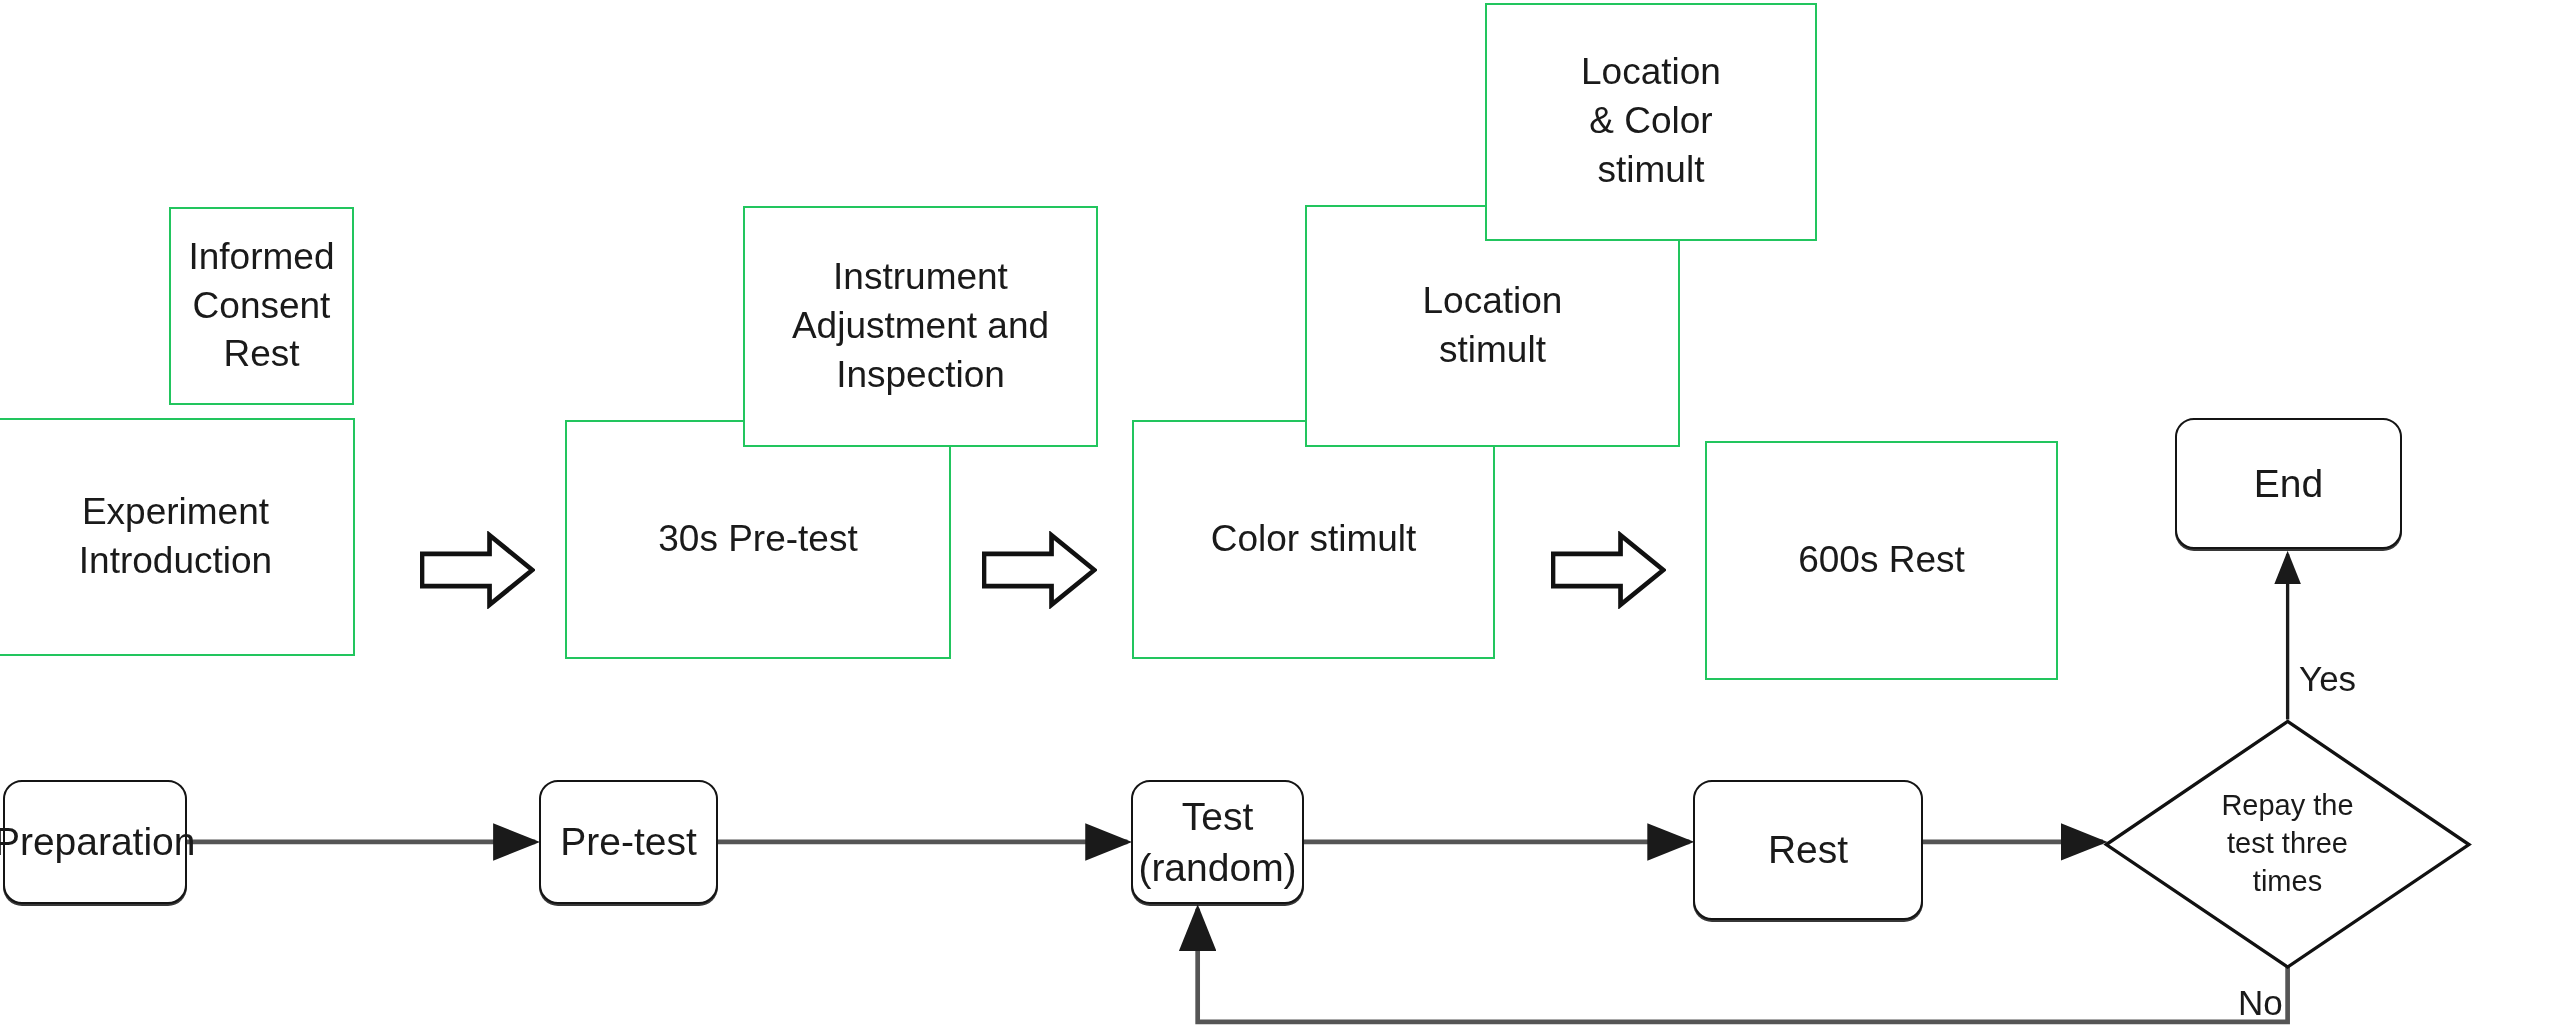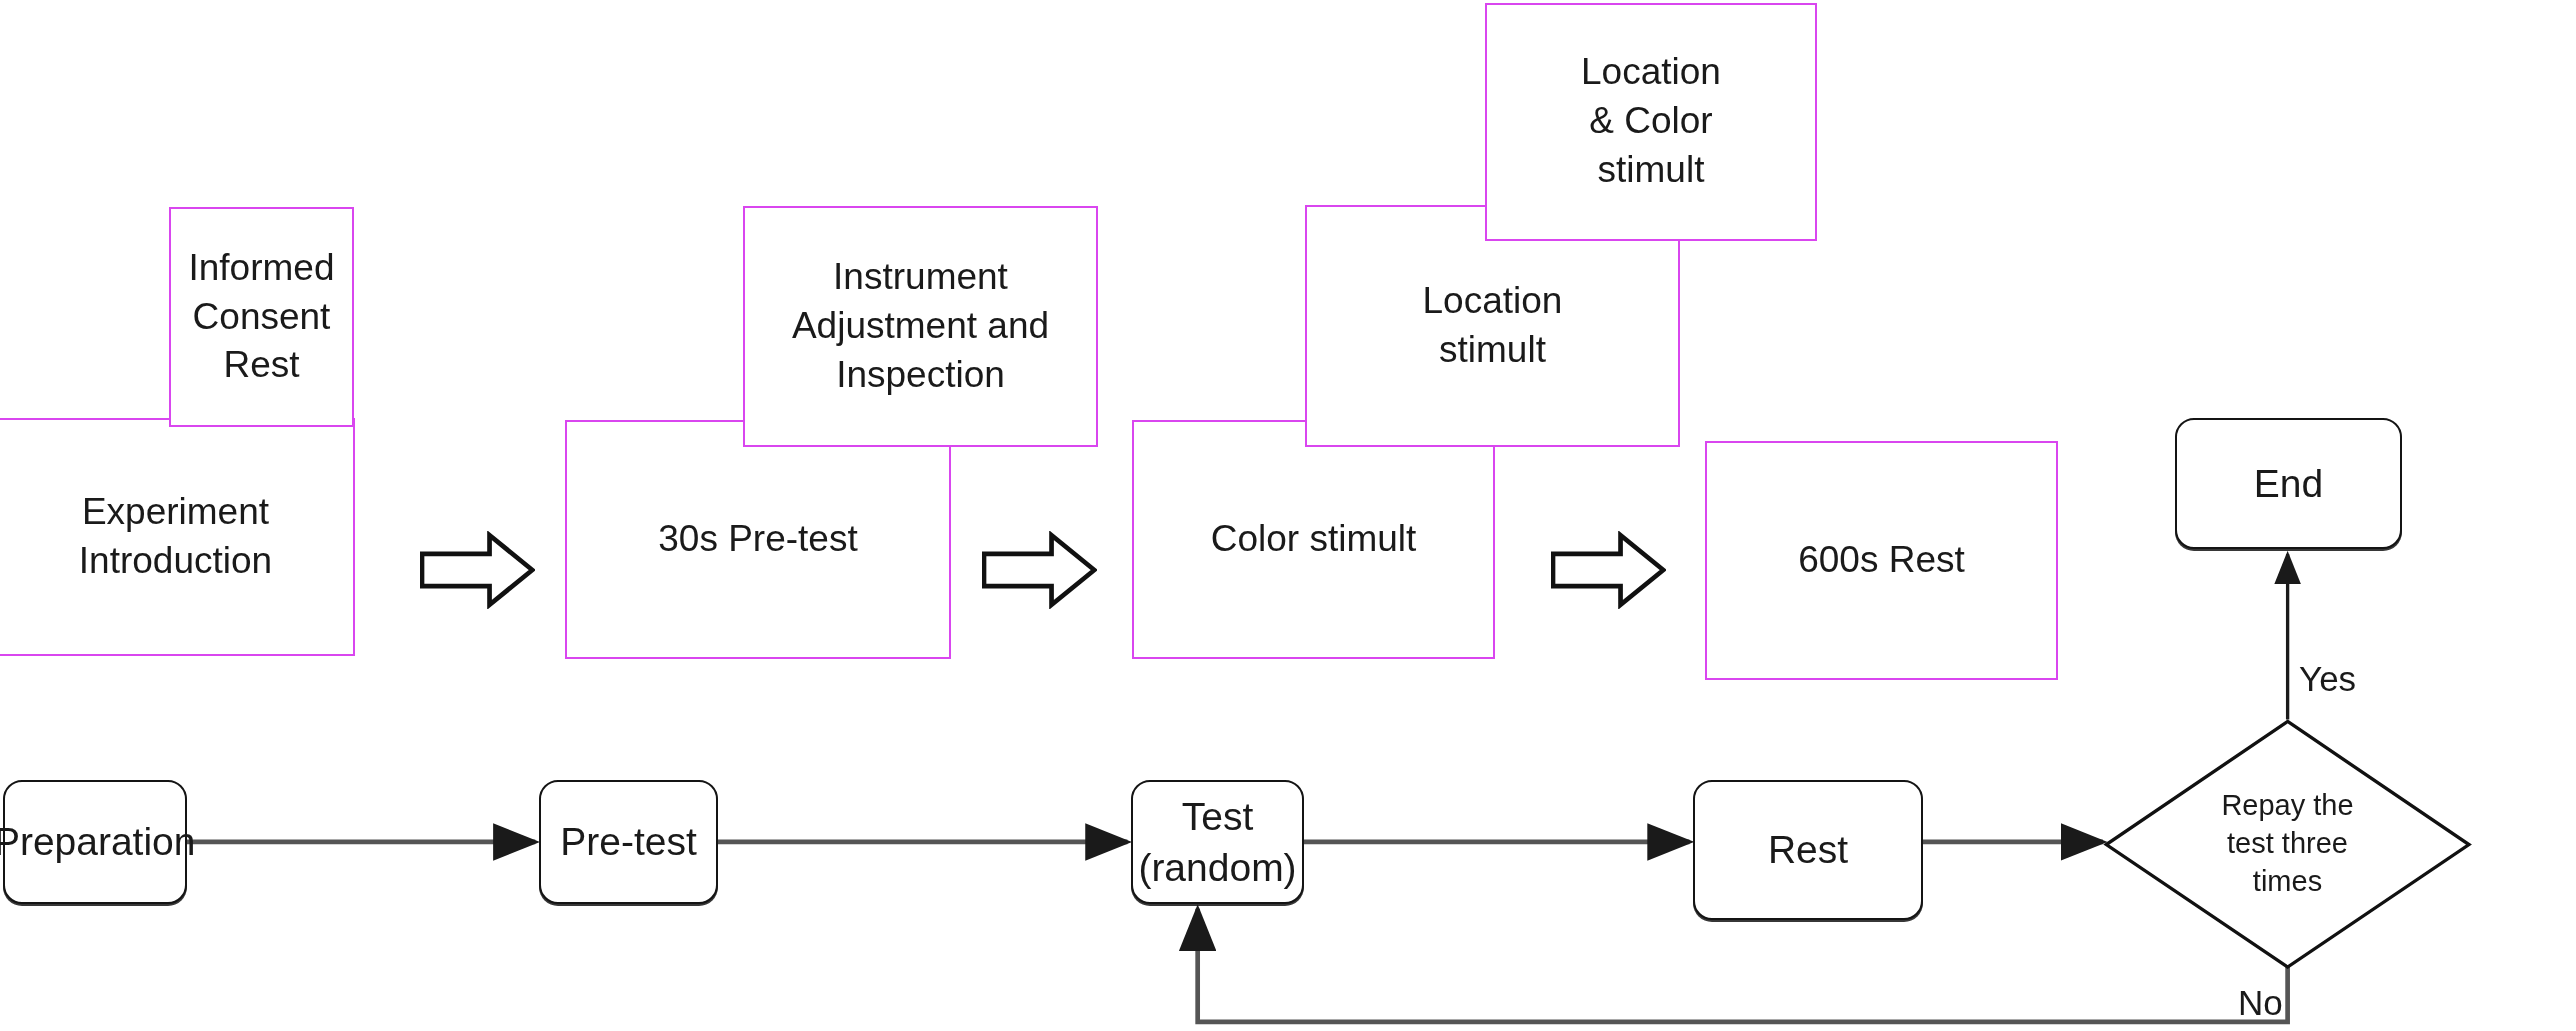--- a/index.html
+++ b/index.html
@@ -19,21 +19,21 @@
     background:#ffffff;
     display:flex;
     align-items:center;
     justify-content:center;
     text-align:center;
     line-height:1.32;
     color:#1a1a1a;
   }
   
   .boxy{
-    border:2px solid #d946ef;
+    border:2px solid #22c55e;
     font-size:37px;
     z-index:2;
   }
   .boxy.wide-text{padding:0 27px;}
   
   .rounded{
     border:2.7px solid #141414;
     border-radius:19px;
     font-size:39px;
     z-index:3;
@@ -100,21 +100,21 @@
     <polygon points="3419,1078 3690,1262 3419,1445 3148,1262" fill="#ffffff" stroke="#111111" stroke-width="5"></polygon>
   </svg>
 
   <div class="node boxy" style="left:-4px; top:418px; width:359px; height:238px;">
     <span>
       <span>Experiment</span><br>
       <span>Introduction</span>
     </span>
   </div>
 
-  <div class="node boxy" style="left:169px; top:207px; width:185px; height:220px;">
+  <div class="node boxy" style="left:169px; top:207px; width:185px; height:198px;">
     <span>
       <span>Informed</span><br>
       <span>Consent Rest</span>
     </span>
   </div>
 
   <svg class="blockarrow" style="left:420px; top:531px; width:115px; height:78px;" viewBox="0 0 172 116" aria-hidden="true">
     <path d="M3,34 L104,34 L104,6 L168,58 L104,110 L104,82 L3,82 Z" fill="#ffffff" stroke="#111111" stroke-width="7" stroke-linejoin="miter"></path>
   </svg>
 

